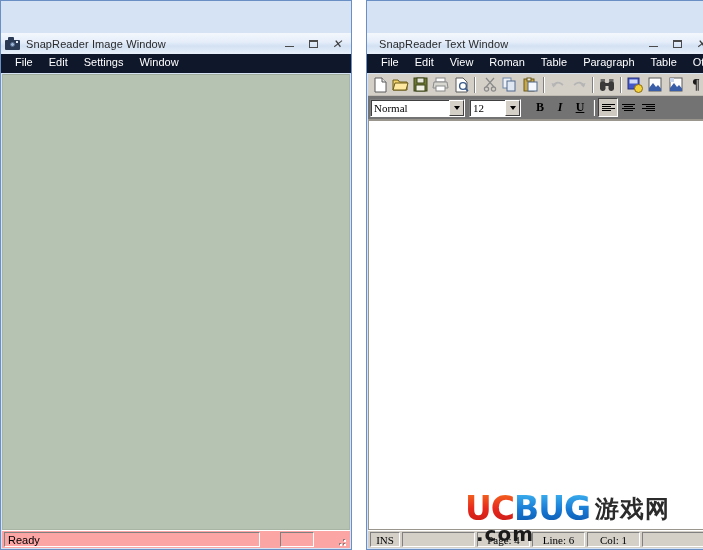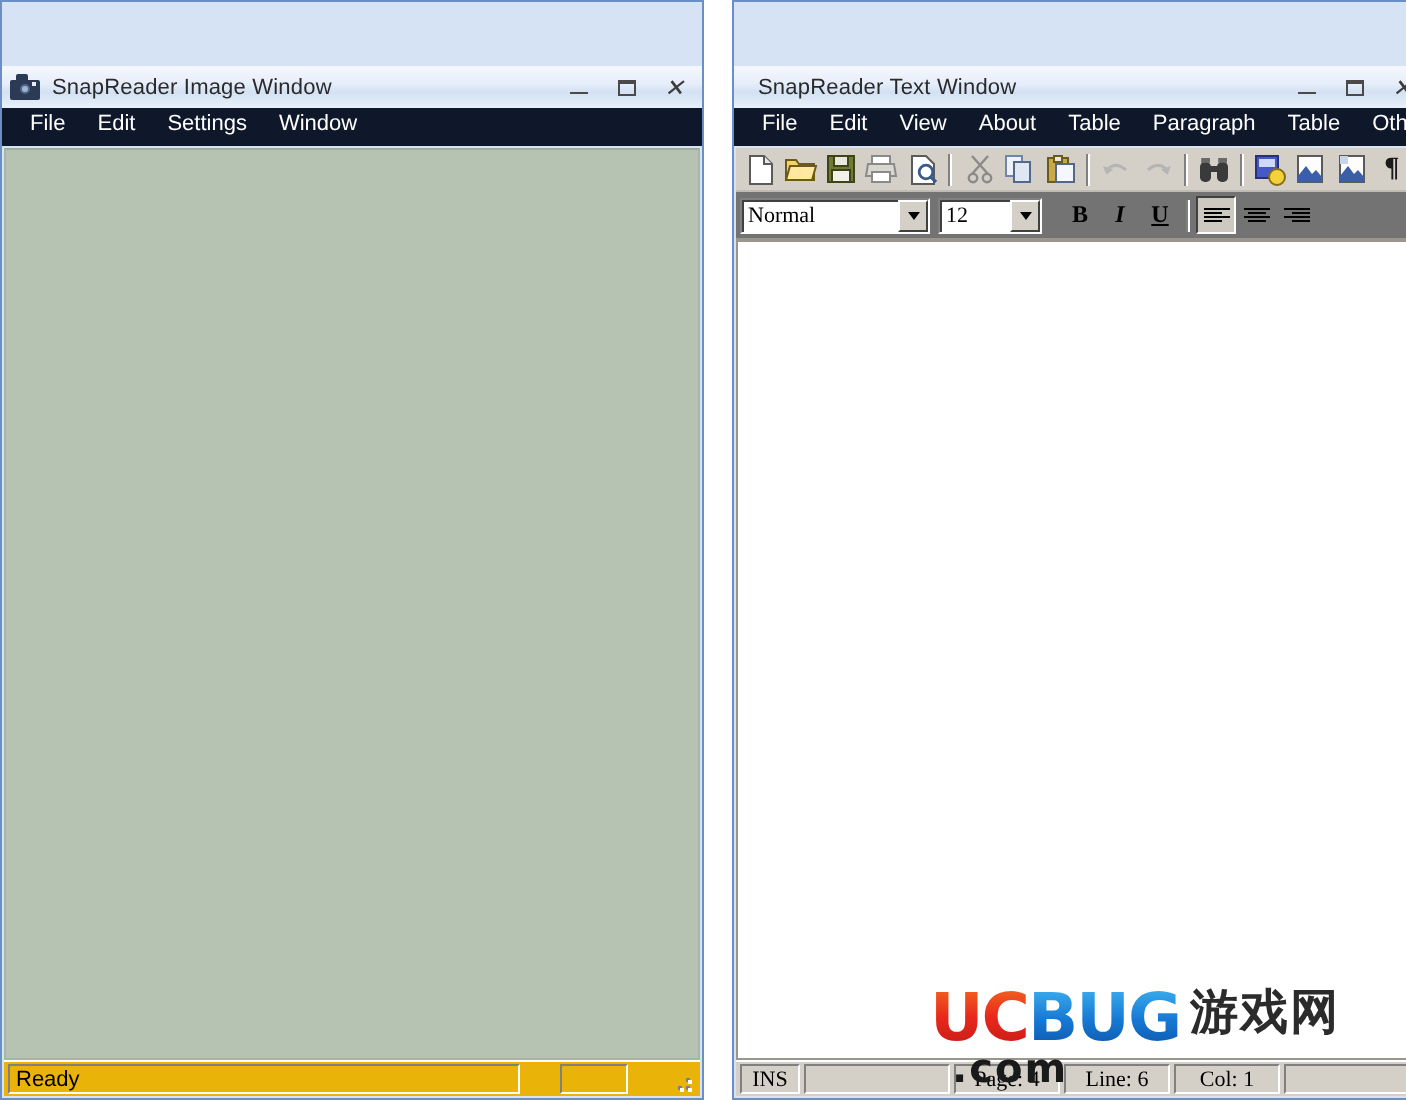--- a/index.html
+++ b/index.html
@@ -63,21 +63,21 @@
 
   .win-inner{flex:1;display:flex;flex-direction:column;padding:1px;box-sizing:border-box;min-height:0;}
 
   
   #img-window{left:0;top:0;width:352px;height:550px;}
   .image-canvas{
     flex:1;background:#b6c2b2;border:1px solid #a8b4a4;border-top-color:#9fac9c;
     box-sizing:border-box;min-height:0;
   }
   .statusbar-left{
-    flex:0 0 18px;height:18px;background:#eab308;display:flex;align-items:center;
+    flex:0 0 18px;height:18px;background:#fca5a5;display:flex;align-items:center;
     border-top:1px solid #ffffff;
     box-sizing:border-box;
     padding:0 2px;
     position:relative;
     gap:18px;
   }
   .sb-text{
     flex:1;font-size:11px;color:#000;padding-left:3px;
     border-top:1px solid #808080;border-left:1px solid #808080;
     border-bottom:1px solid #ffffff;border-right:1px solid #ffffff;
@@ -183,21 +183,21 @@
     -webkit-background-clip:text;background-clip:text;color:transparent;
     text-shadow:0 0 0 rgba(0,0,0,0);
   }
   .wm-bug{
     font-family:"DejaVu Sans",sans-serif;font-weight:bold;font-size:33px;
     line-height:33px;letter-spacing:-1px;
     background:linear-gradient(to bottom,#3fb4f0 0%,#1678d4 55%,#0d56a8 100%);
     -webkit-background-clip:text;background-clip:text;color:transparent;
   }
   .wm-cn{
-    font-family:Liberation Mono, monospace;font-weight:bold;font-size:24px;
+    font-family:Liberation Serif, serif;font-weight:bold;font-size:24px;
     line-height:34px;color:#2b2b2b;margin-left:5px;letter-spacing:1px;
   }
   .wm-com{
     position:absolute;left:476px;top:524px;
     font-family:"DejaVu Sans",sans-serif;font-weight:bold;font-size:20px;
     color:#1a1a1a;letter-spacing:1px;pointer-events:none;line-height:20px;
   }
 </style>
 </head>
 <body>
@@ -264,21 +264,21 @@
         <span class="win-btn">
             <i class="glyph-close">✕</i>
           </span>
       </span>
     </div>
 
     <div class="menubar">
       <span class="menu-item">File</span>
       <span class="menu-item">Edit</span>
       <span class="menu-item">View</span>
-      <span class="menu-item">About</span>
+      <span class="menu-item">Roman</span>
       <span class="menu-item">Table</span>
       <span class="menu-item">Paragraph</span>
       <span class="menu-item">Table</span>
       <span class="menu-item">Other</span>
 
     </div>
 
     <div class="win-inner">
 
       <div class="toolbar">

